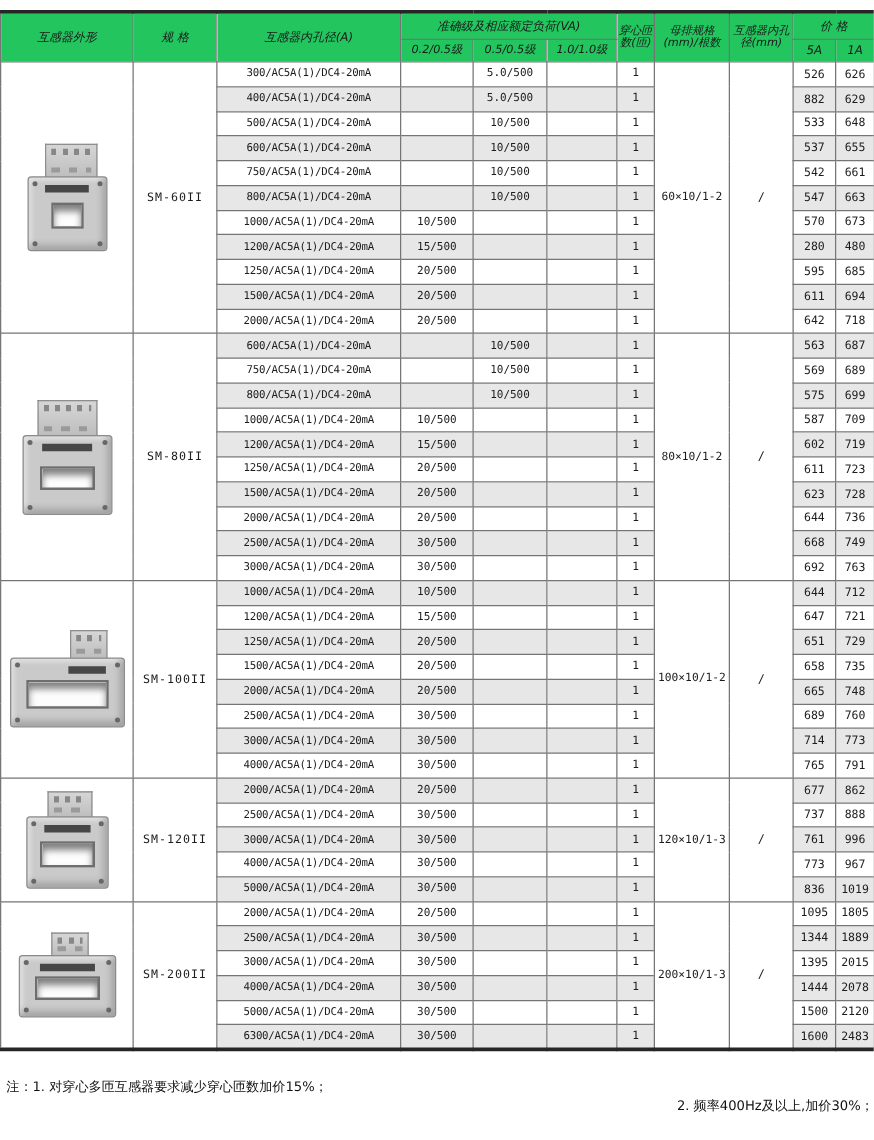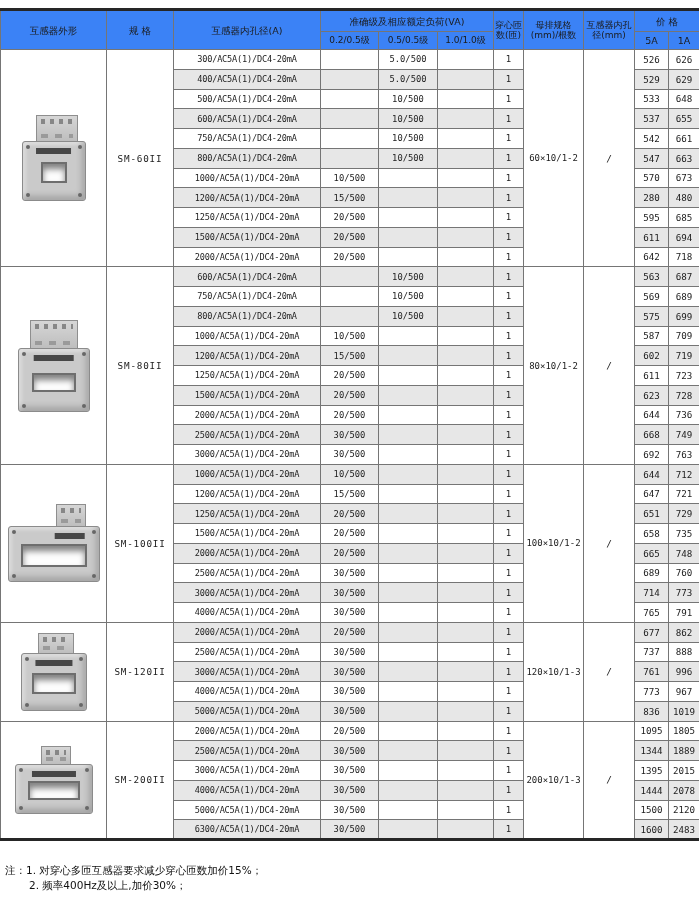--- a/index.html
+++ b/index.html
@@ -21,24 +21,25 @@
   }
   th, td {
     border: 1px solid #757575;
     text-align: center;
     vertical-align: middle;
     font-weight: normal;
     overflow: hidden;
     padding: 0 1px;
   }
   thead th {
-    background: #3b82f6;
+    background: #22c55e;
     font-size: 9.5px;
     line-height: 11px;
     color: #1b1b1b;
+    font-style: italic;
   }
   thead tr.h1 { height: 22px; }
   thead tr.h2 { height: 18px; }
   th.small { font-size: 9px; line-height: 10.5px; }
 
   tbody tr { height: 19.75px; }
   tbody td {
     font-size: 9px;
     background: #ffffff;
   }
@@ -126,21 +127,21 @@
 
   
   .notes {
     margin-top: 22px;
     padding-left: 5px;
     font-size: 10.5px;
     line-height: 15px;
     color: #111111;
   }
   .note-row { white-space: nowrap; }
-  .note-row.indent { padding-left: 24px; }
+  .note-row.indent { padding-left: 24px; text-align: right; }
   .note-label { }
 </style>
 </head>
 <body>
 
 <div class="sheet">
   <table class="price-table">
     <colgroup>
       <col style="width:106px">
         <col style="width:67px">
@@ -198,21 +199,21 @@
           <td class="c-bore mono merged" rowspan="11">/</td>
           <td class="c-price mono">526</td>
           <td class="c-price mono">626</td>
         </tr>
         <tr class="stripe">
           <td class="c-ratio mono">400/AC5A(1)/DC4-20mA</td>
           <td class="c-acc mono"></td>
           <td class="c-acc mono">5.0/500</td>
           <td class="c-acc mono"></td>
           <td class="c-turns mono">1</td>
-          <td class="c-price mono">529</td>
+          <td class="c-price mono">882</td>
           <td class="c-price mono">629</td>
         </tr>
         <tr>
           <td class="c-ratio mono">500/AC5A(1)/DC4-20mA</td>
           <td class="c-acc mono"></td>
           <td class="c-acc mono">10/500</td>
           <td class="c-acc mono"></td>
           <td class="c-turns mono">1</td>
           <td class="c-price mono">533</td>
           <td class="c-price mono">648</td>

